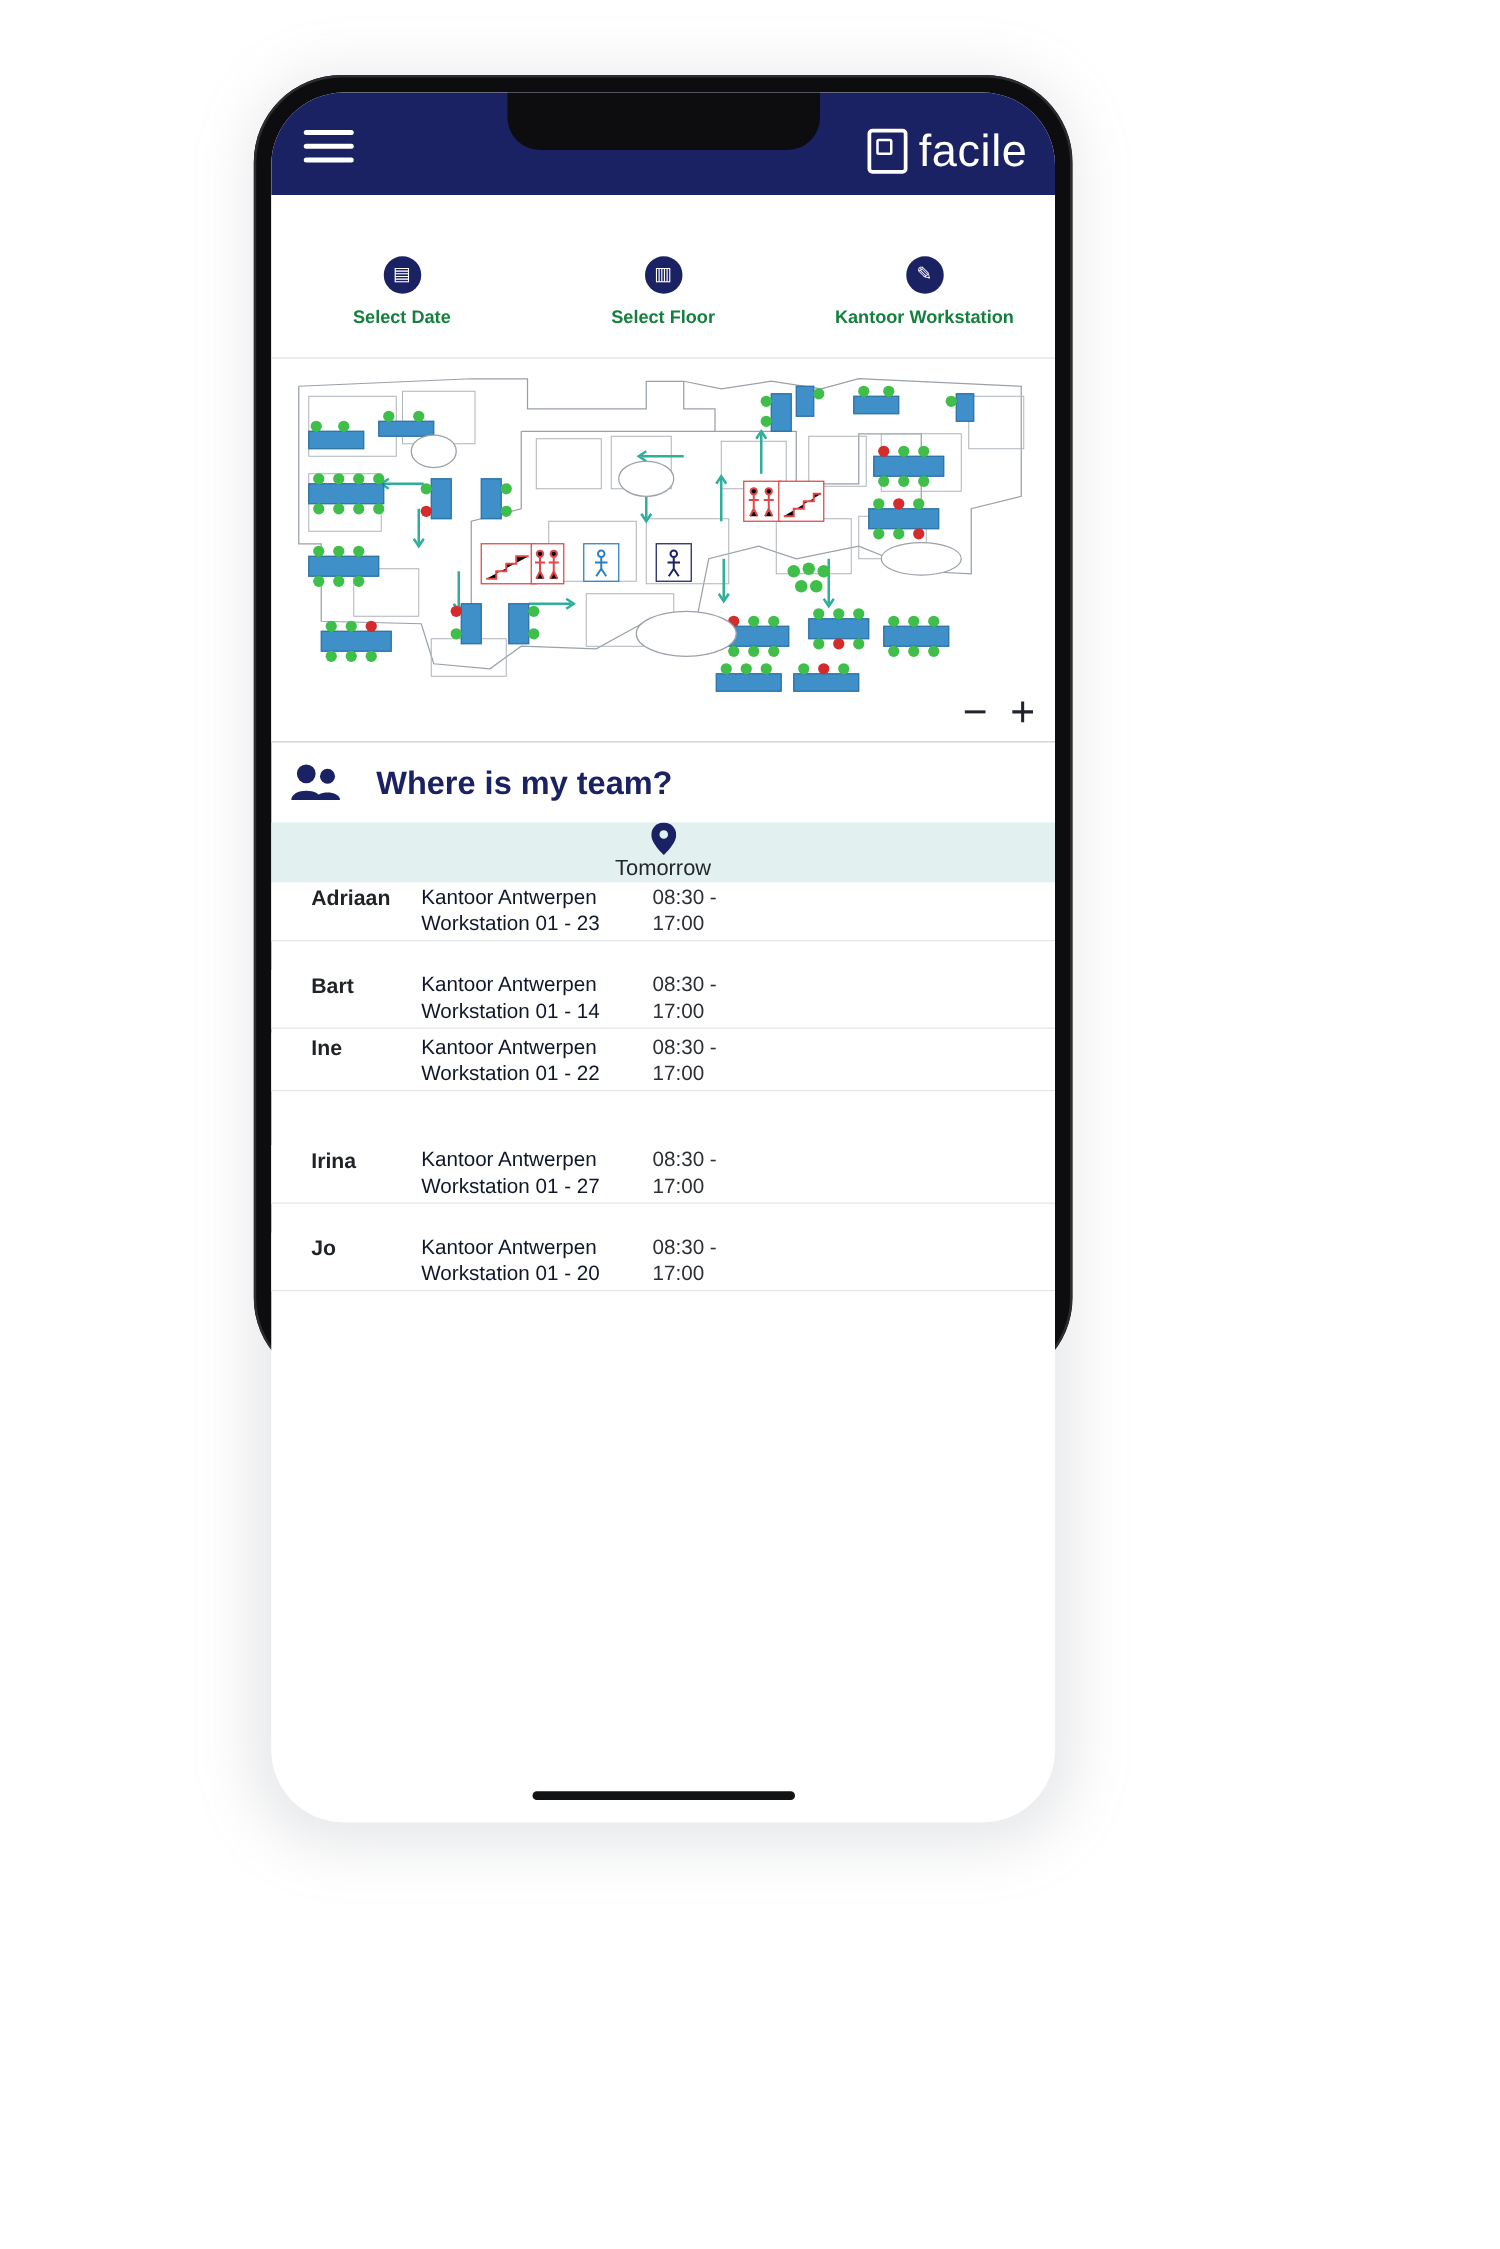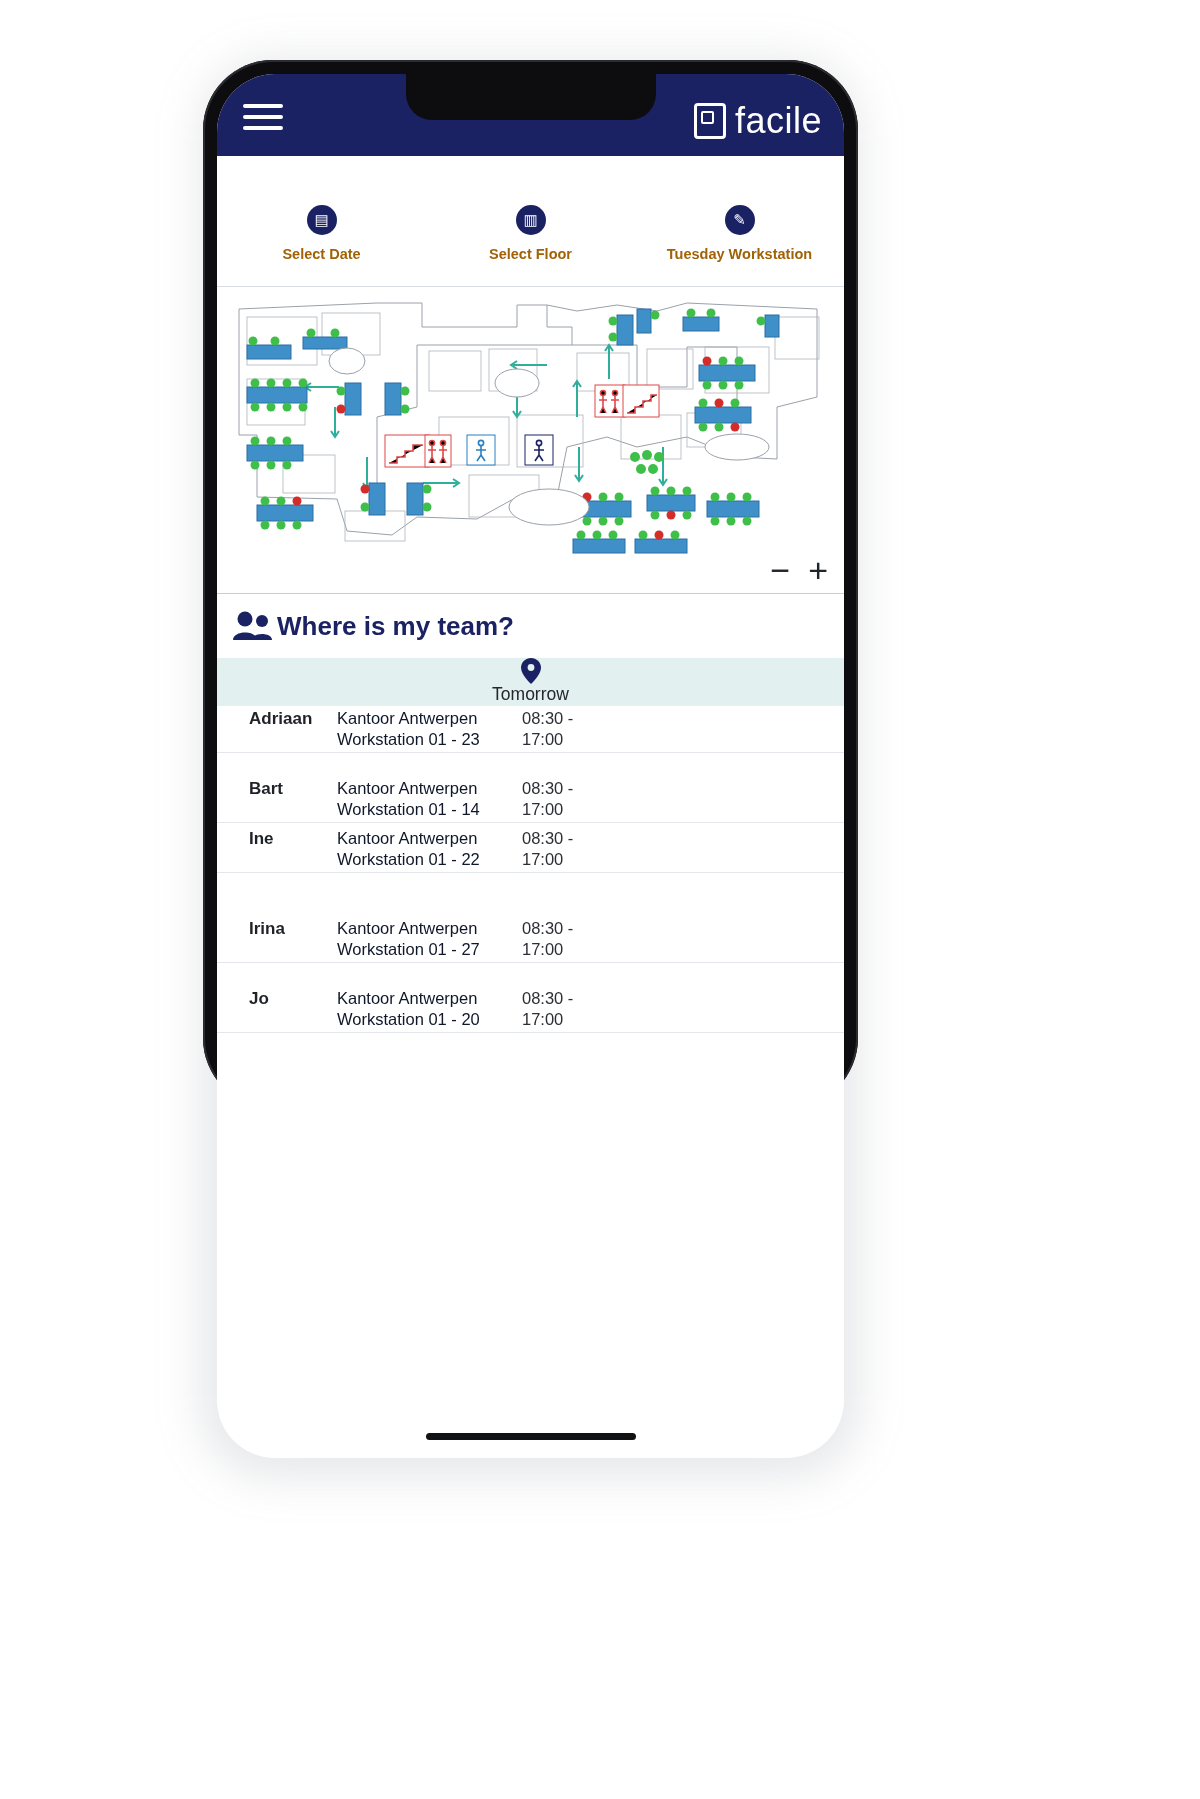--- a/index.html
+++ b/index.html
@@ -147,21 +147,21 @@
     display: flex;
     align-items: center;
     justify-content: center;
     font-size: 15px;
     line-height: 1;
   }
   .step-label {
     margin-top: 11px;
     font-size: 14.5px;
     font-weight: bold;
-    color: #a16207;
+    color: #15803d;
   }
 
   
   .map-area {
     position: absolute;
     left: 0;
     top: 213px;
     width: 627px;
     height: 306px;
     background: #ffffff;
@@ -185,21 +185,21 @@
   .team-head {
     position: absolute;
     left: 0;
     top: 520px;
     width: 627px;
     height: 64px;
     display: flex;
     align-items: center;
     padding-left: 14px;
     box-sizing: border-box;
-    gap: 0;
+    gap: 24px;
   }
   .team-title {
     font-size: 26px;
     font-weight: bold;
     color: #1b2263;
   }
 
   .group-header {
     position: absolute;
     left: 0;
@@ -301,21 +301,21 @@
         <div class="step">
           <div class="step-icon">▤</div>
           <div class="step-label">Select Date</div>
         </div>
         <div class="step">
           <div class="step-icon">▥</div>
           <div class="step-label">Select Floor</div>
         </div>
         <div class="step">
           <div class="step-icon">✎</div>
-          <div class="step-label">Tuesday Workstation</div>
+          <div class="step-label">Kantoor Workstation</div>
         </div>
       </div>
 
       <div class="map-area">
         <svg class="map-svg" width="627" height="306" viewBox="0 0 627 306">
           <g stroke="#9aa1a9" fill="none" stroke-width="1">
 
             <path d="M22 22 L160 16 L205 16 L205 40 L300 40 L300 18 L330 18 L330 40 L355 40 L355 58 L200 58"></path>
             <path d="M22 22 L22 148 L40 148 L40 210 L120 212 L130 244 L175 248 L200 230 L260 232 L300 210 L340 210 L350 160 L390 150 L420 160 L470 150 L520 170 L560 172 L560 120 L600 110 L600 22 L470 16 L440 24 L400 18 L360 24 L330 18"></path>
             <path d="M200 58 L200 120 L160 130 L160 210"></path>

